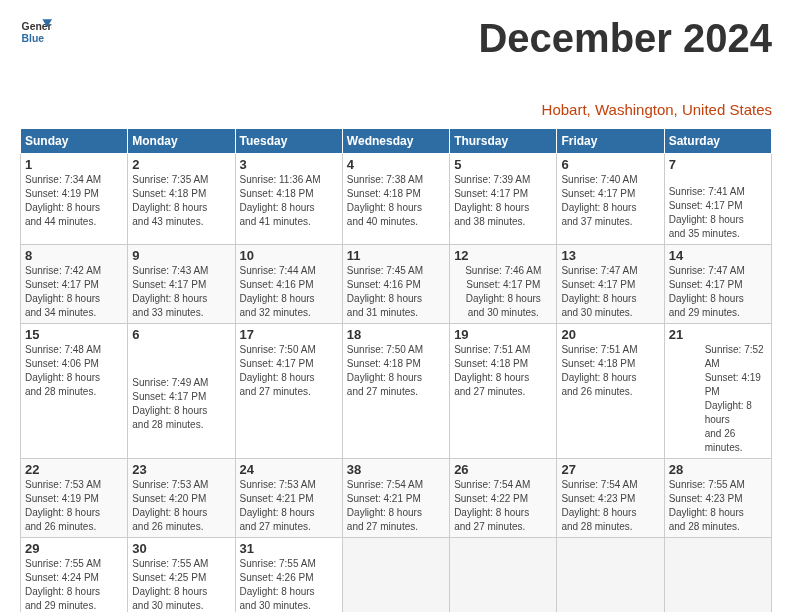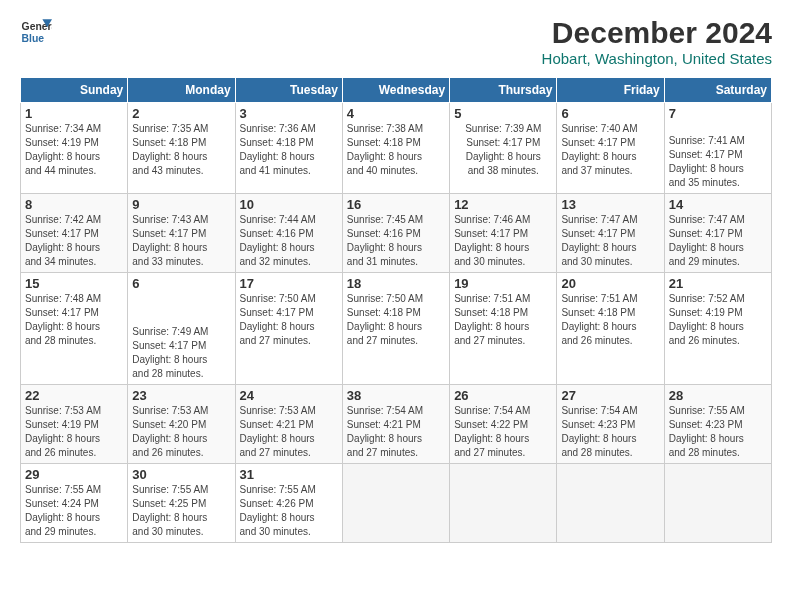--- a/index.html
+++ b/index.html
@@ -26,40 +26,41 @@
       gap: 4px;
     }
     .logo-icon {
       width: 32px;
       height: 32px;
     }
     .title-area {
       text-align: right;
     }
     .month-title {
-      font-size: 30px;
+      font-size: 40px;
       font-weight: bold;
       color: #333;
     }
     .location-title {
       font-size: 15px;
-      color: #0f766e;
+      color: #c2410c;
+      margin-top: 40px;
     }
     table {
       width: 100%;
       border-collapse: collapse;
       table-layout: fixed;
     }
     th {
       background-color: #2e6da4;
       color: #fff;
       font-size: 12px;
       font-weight: bold;
       padding: 5px 4px;
-      text-align: right;
+      text-align: left;
       border: 1px solid #fff;
     }
     td {
       border: 1px solid #ccc;
       vertical-align: top;
       padding: 3px 4px;
       font-size: 9.5px;
       color: #333;
       background: #fff;
       height: 76px;
@@ -124,35 +125,35 @@
           </td>
           <td>
             <span class="day-num">2</span>
             <div class="day-info" style="white-space: pre-line;">Sunrise: 7:35 AM
 Sunset: 4:18 PM
 Daylight: 8 hours
 and 43 minutes.</div>
           </td>
           <td>
             <span class="day-num">3</span>
-            <div class="day-info" style="white-space: pre-line;">Sunrise: 7:36 AM
+            <div class="day-info" style="white-space: pre-line;">Sunrise: 11:36 AM
 Sunset: 4:18 PM
 Daylight: 8 hours
 and 41 minutes.</div>
           </td>
           <td>
             <span class="day-num">4</span>
             <div class="day-info" style="white-space: pre-line;">Sunrise: 7:38 AM
 Sunset: 4:18 PM
 Daylight: 8 hours
 and 40 minutes.</div>
           </td>
           <td>
             <span class="day-num">5</span>
-            <div class="day-info" style="white-space: pre-line; text-align: center;">Sunrise: 7:39 AM
+            <div class="day-info" style="white-space: pre-line;">Sunrise: 7:39 AM
 Sunset: 4:17 PM
 Daylight: 8 hours
 and 38 minutes.</div>
           </td>
           <td>
             <span class="day-num">6</span>
             <div class="day-info" style="white-space: pre-line;">Sunrise: 7:40 AM
 Sunset: 4:17 PM
 Daylight: 8 hours
 and 37 minutes.</div>
@@ -181,29 +182,29 @@
 and 33 minutes.</div>
           </td>
           <td>
             <span class="day-num">10</span>
             <div class="day-info" style="white-space: pre-line;">Sunrise: 7:44 AM
 Sunset: 4:16 PM
 Daylight: 8 hours
 and 32 minutes.</div>
           </td>
           <td>
-            <span class="day-num">16</span>
+            <span class="day-num">11</span>
             <div class="day-info" style="white-space: pre-line;">Sunrise: 7:45 AM
 Sunset: 4:16 PM
 Daylight: 8 hours
 and 31 minutes.</div>
           </td>
           <td>
             <span class="day-num">12</span>
-            <div class="day-info" style="white-space: pre-line;">Sunrise: 7:46 AM
+            <div class="day-info" style="white-space: pre-line; text-align: center;">Sunrise: 7:46 AM
 Sunset: 4:17 PM
 Daylight: 8 hours
 and 30 minutes.</div>
           </td>
           <td>
             <span class="day-num">13</span>
             <div class="day-info" style="white-space: pre-line;">Sunrise: 7:47 AM
 Sunset: 4:17 PM
 Daylight: 8 hours
 and 30 minutes.</div>
@@ -213,21 +214,21 @@
             <div class="day-info" style="white-space: pre-line;">Sunrise: 7:47 AM
 Sunset: 4:17 PM
 Daylight: 8 hours
 and 29 minutes.</div>
           </td>
         </tr>
         <tr>
           <td>
             <span class="day-num">15</span>
             <div class="day-info" style="white-space: pre-line;">Sunrise: 7:48 AM
-Sunset: 4:17 PM
+Sunset: 4:06 PM
 Daylight: 8 hours
 and 28 minutes.</div>
           </td>
           <td>
             <span class="day-num">6</span>
             <div class="day-info" style="white-space: pre-line; margin-top: 34px;">Sunrise: 7:49 AM
 Sunset: 4:17 PM
 Daylight: 8 hours
 and 28 minutes.</div>
           </td>
@@ -254,21 +255,21 @@
           </td>
           <td>
             <span class="day-num">20</span>
             <div class="day-info" style="white-space: pre-line;">Sunrise: 7:51 AM
 Sunset: 4:18 PM
 Daylight: 8 hours
 and 26 minutes.</div>
           </td>
           <td>
             <span class="day-num">21</span>
-            <div class="day-info" style="white-space: pre-line;">Sunrise: 7:52 AM
+            <div class="day-info" style="white-space: pre-line; margin-left: 36px;">Sunrise: 7:52 AM
 Sunset: 4:19 PM
 Daylight: 8 hours
 and 26 minutes.</div>
           </td>
         </tr>
         <tr>
           <td>
             <span class="day-num">22</span>
             <div class="day-info" style="white-space: pre-line;">Sunrise: 7:53 AM
 Sunset: 4:19 PM

